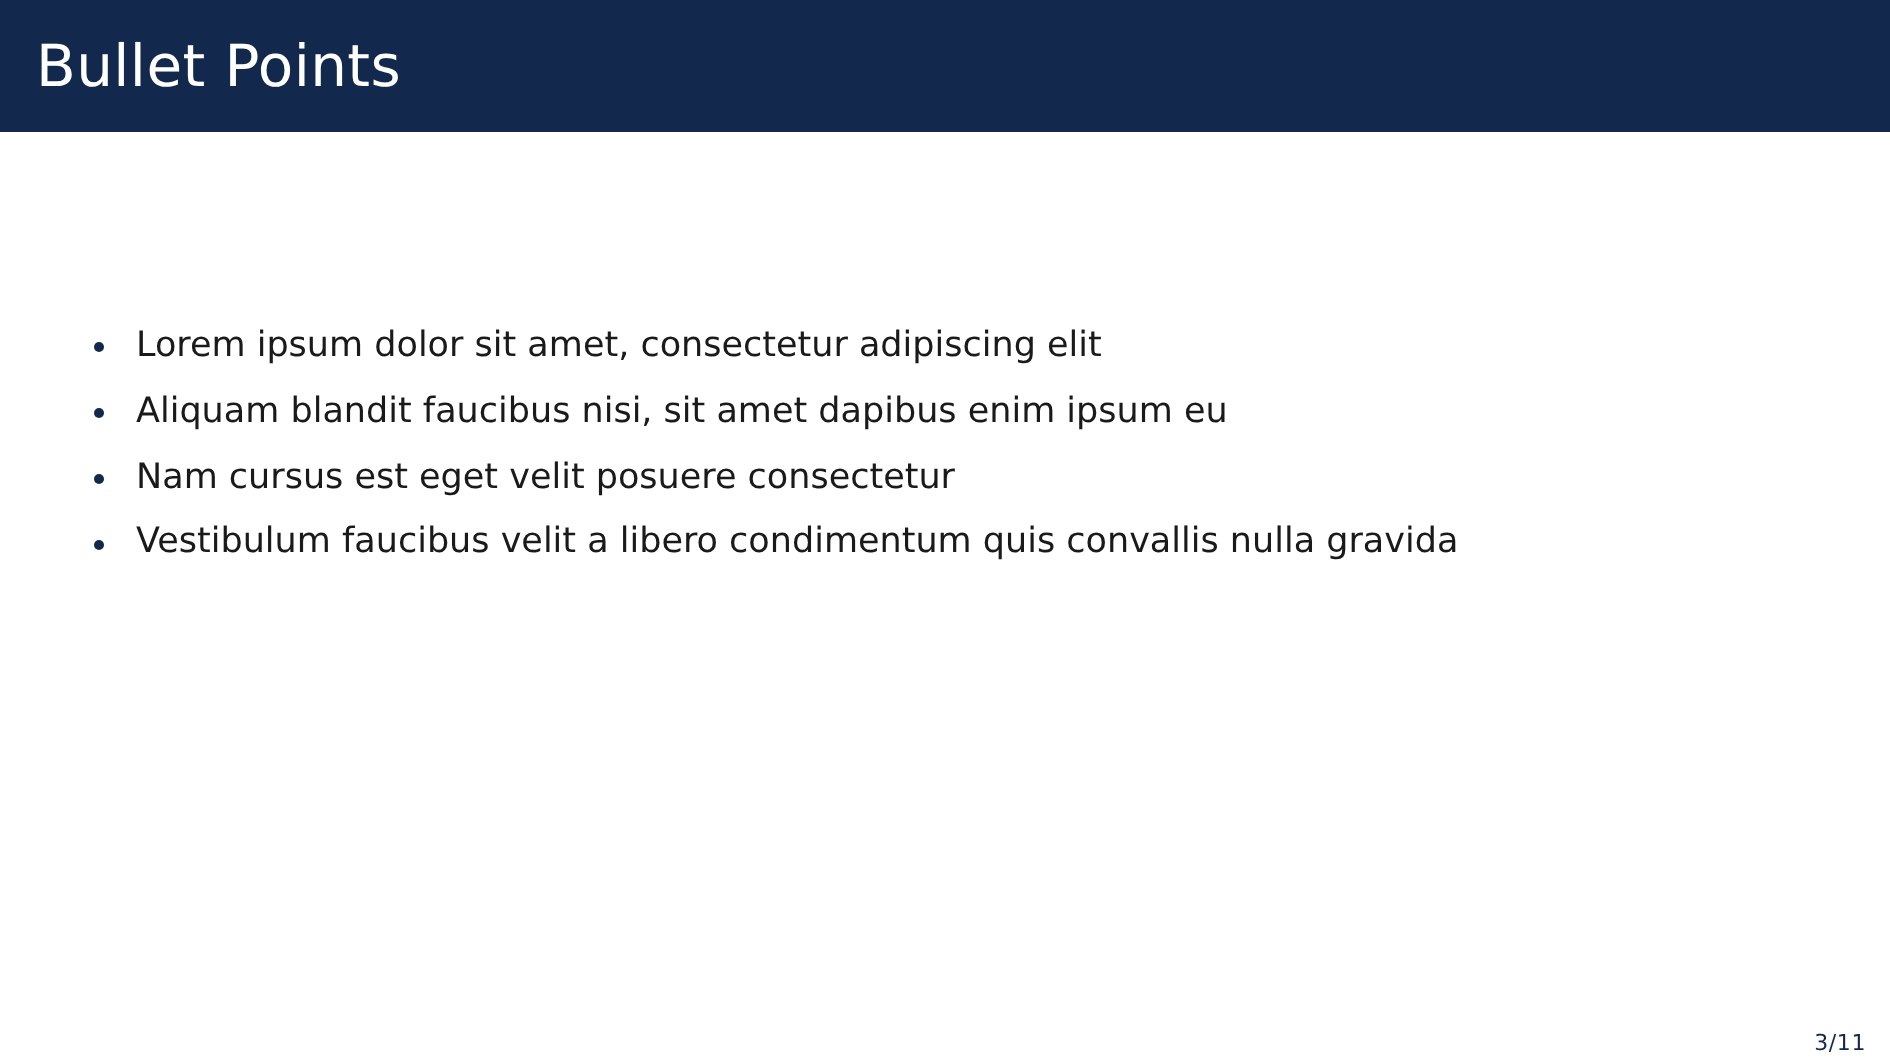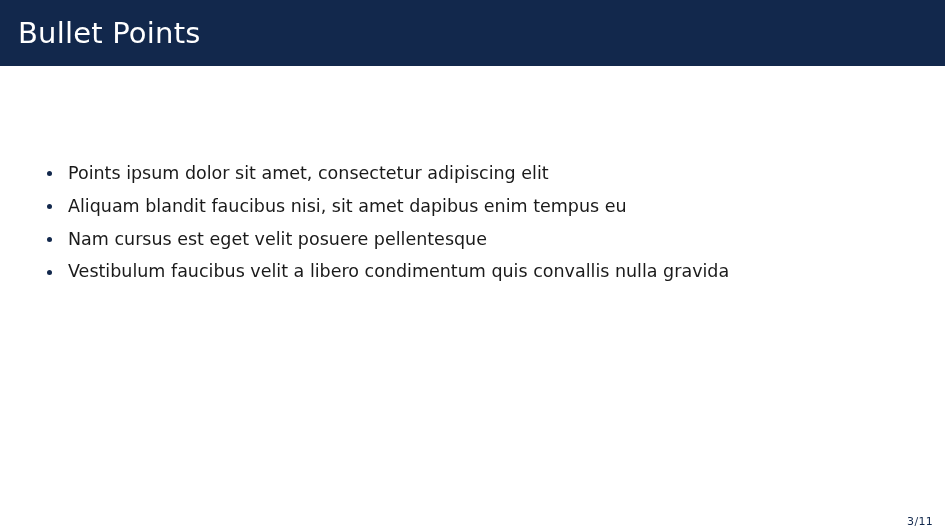--- a/index.html
+++ b/index.html
@@ -80,29 +80,29 @@
 <div class="slide">
 
   <div class="title-bar">
     <div class="slide-title">Bullet Points</div>
   </div>
 
   <div class="content">
     <ul class="bullets">
       <li>
         <span class="dot"></span>
-        <span>Points ipsum dolor sit amet, consectetur adipiscing elit</span>
+        <span>Lorem ipsum dolor sit amet, consectetur adipiscing elit</span>
       </li>
       <li>
         <span class="dot"></span>
-        <span>Aliquam blandit faucibus nisi, sit amet dapibus enim tempus eu</span>
+        <span>Aliquam blandit faucibus nisi, sit amet dapibus enim ipsum eu</span>
       </li>
       <li>
         <span class="dot"></span>
-        <span>Nam cursus est eget velit posuere pellentesque</span>
+        <span>Nam cursus est eget velit posuere consectetur</span>
       </li>
       <li>
         <span class="dot"></span>
         <span>Vestibulum faucibus velit a libero condimentum quis convallis nulla gravida</span>
       </li>
     </ul>
   </div>
 
   <div class="page-number">3/11</div>
 

